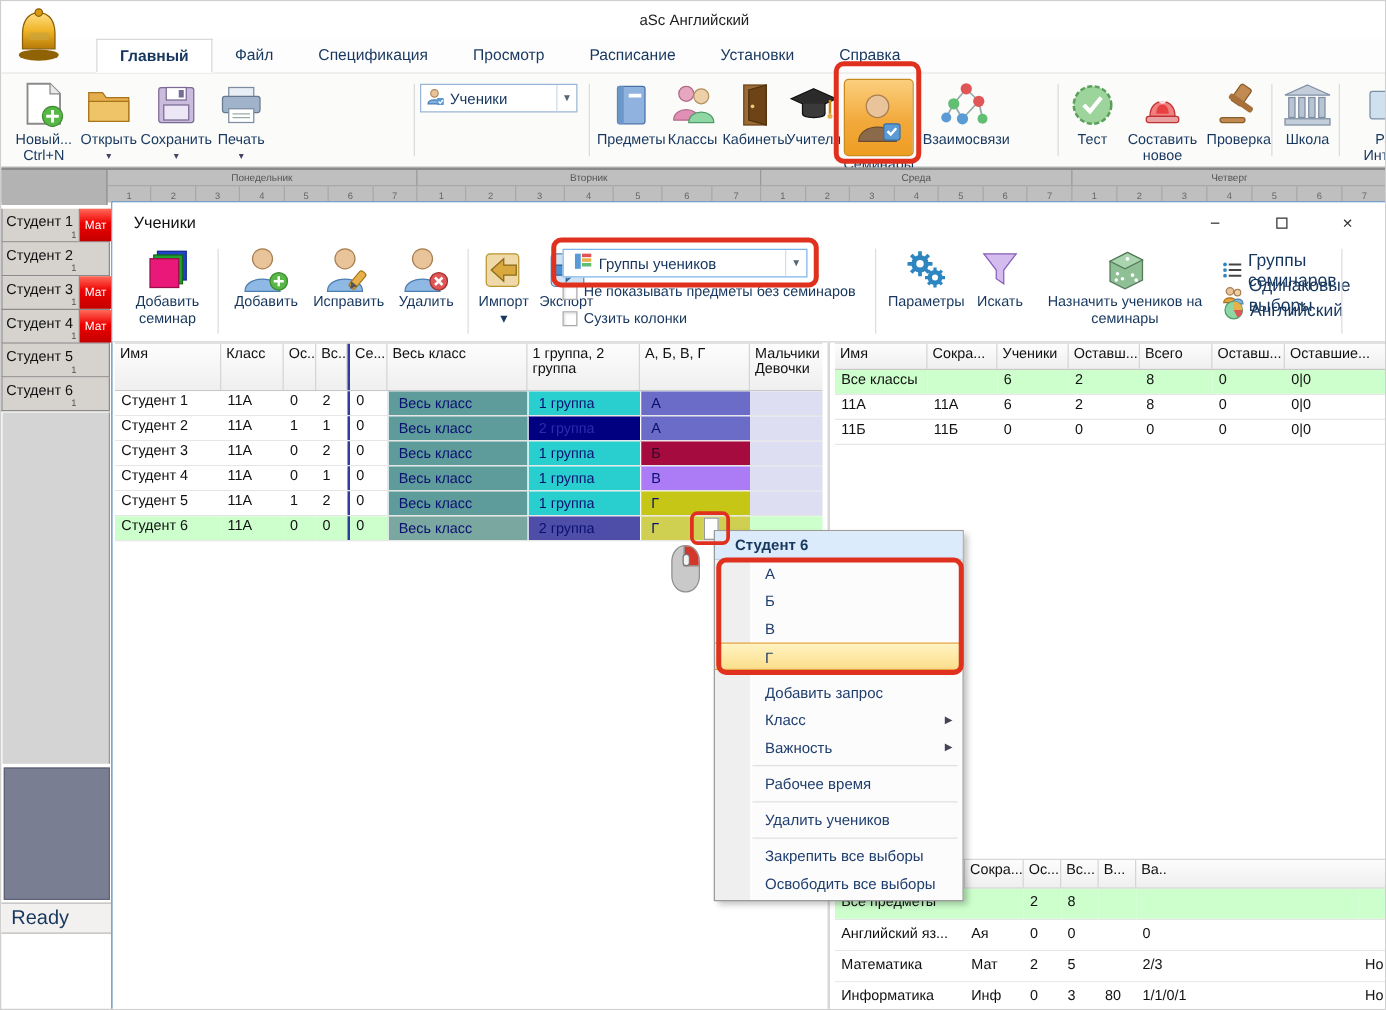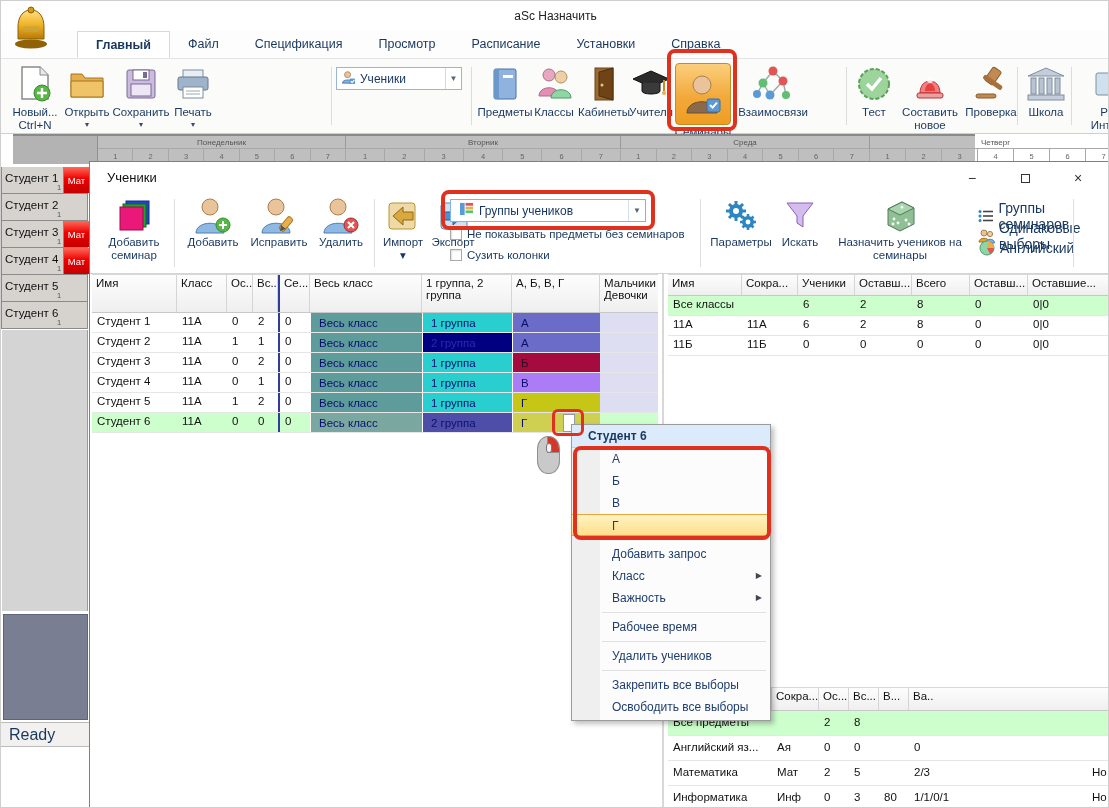--- a/index.html
+++ b/index.html
@@ -13,21 +13,21 @@
 .tab.active{background:#fff;border:1px solid #d8d8d8;border-bottom:1px solid #fff;font-weight:bold}
 .ribbon{position:absolute;left:0;top:58px;width:1109px;height:75px;background:#fbfbfa;border-bottom:1px solid #cfcfcf}
 .rb{position:absolute;top:3px;display:flex;flex-direction:column;align-items:center;text-align:center;font-size:11.5px;color:#17375E;line-height:1.15}
 .rb .ric{height:44px;display:flex;align-items:center;justify-content:center}
 .rb .drop{font-size:8px;color:#446;margin-top:1px}
 .rsep{position:absolute;top:8px;bottom:8px;width:1px;background:#dcdcdc}
 .sem-btn{width:56px;height:62px;border:1px solid #C98A1E;border-radius:4px;background:linear-gradient(180deg,#FBCF7E,#F2A93B 55%,#EE9D22);display:flex;align-items:center;justify-content:center}
 .ribcombo{position:absolute;left:335px;top:8px;width:126px;height:23px;background:#fff;border:1px solid #9ab6d6;display:flex;align-items:center;font-size:12px;color:#17375E}
 .ribcombo .arr{margin-left:auto;width:16px;height:100%;border-left:1px solid #cfdcec;display:flex;align-items:center;justify-content:center;font-size:8px;color:#567}
 
-.tthead{position:absolute;left:12px;top:133px;width:962px;height:28px;border-top:2px solid #8a8a8a;background:#bfbfbf;font-size:8px;color:#555}
+.tthead{position:absolute;left:0;top:133px;width:1109px;height:28px;border-top:2px solid #8a8a8a;background:#bfbfbf;font-size:8px;color:#555}
 .ttcorner{position:absolute;left:0;top:0;width:85px;height:28px;background:#b3b3b3;border-right:1px solid #8f8f8f}
 .day{position:absolute;top:0;height:13px;border-right:1px solid #999;border-bottom:1px solid #a8a8a8;display:flex;align-items:center;justify-content:center}
 .nums{position:absolute;top:13px;height:15px;display:flex}
 .nums span{flex:1;border-right:1px solid #a8a8a8;display:flex;align-items:center;justify-content:center;font-size:7.5px;color:#666}
 
 .stu{position:absolute;left:0;width:87px;height:27px;background:#d6d3ce;border:1px solid #8a8a8a;border-top:none;font-size:11.5px;color:#111}
 .stu .lbl{position:absolute;left:3px;top:5px;width:58px}
 .stu .sub{position:absolute;left:55px;bottom:1px;font-size:7.5px;color:#555}
 .stu .les{position:absolute;left:61px;top:0;width:26px;height:26px;background:linear-gradient(180deg,#ff6a5a,#ee0000 45%,#c40000);color:#fff;font-size:9.5px;display:flex;align-items:center;justify-content:center;border-left:1px solid #8a8a8a}
 .fill-light{position:absolute;left:1px;top:329px;width:86px;height:281px;background:#d4d4d4;border-right:1px solid #999}
@@ -90,21 +90,21 @@
 .mouse .wheel{position:absolute;left:8px;top:6px;width:6px;height:10px;border-radius:3px;background:#f3f3f3;border:1px solid #777;z-index:2}
 .handlecell{position:absolute;left:562px;top:413px;width:12px;height:18px;background:#fdfdfd;border:1px solid #9a9a9a;z-index:5}
 .icn{display:inline-block}
 </style>
 </head>
 <body>
 
 <div class="canvas">
 
   <div class="titlebar">
-    <span>aSc Назначить</span>
+    <span>aSc Английский</span>
   </div>
   <div class="logo">
     <svg width="40" height="44" viewBox="0 0 40 44">
       <defs>
           <linearGradient id="gold" x1="0" y1="0" x2="0" y2="1">
         <stop offset="0" stop-color="#FFE084"></stop>
             <stop offset="0.5" stop-color="#F0B428"></stop>
             <stop offset="1" stop-color="#B67A08"></stop>
       </linearGradient>
         </defs>

